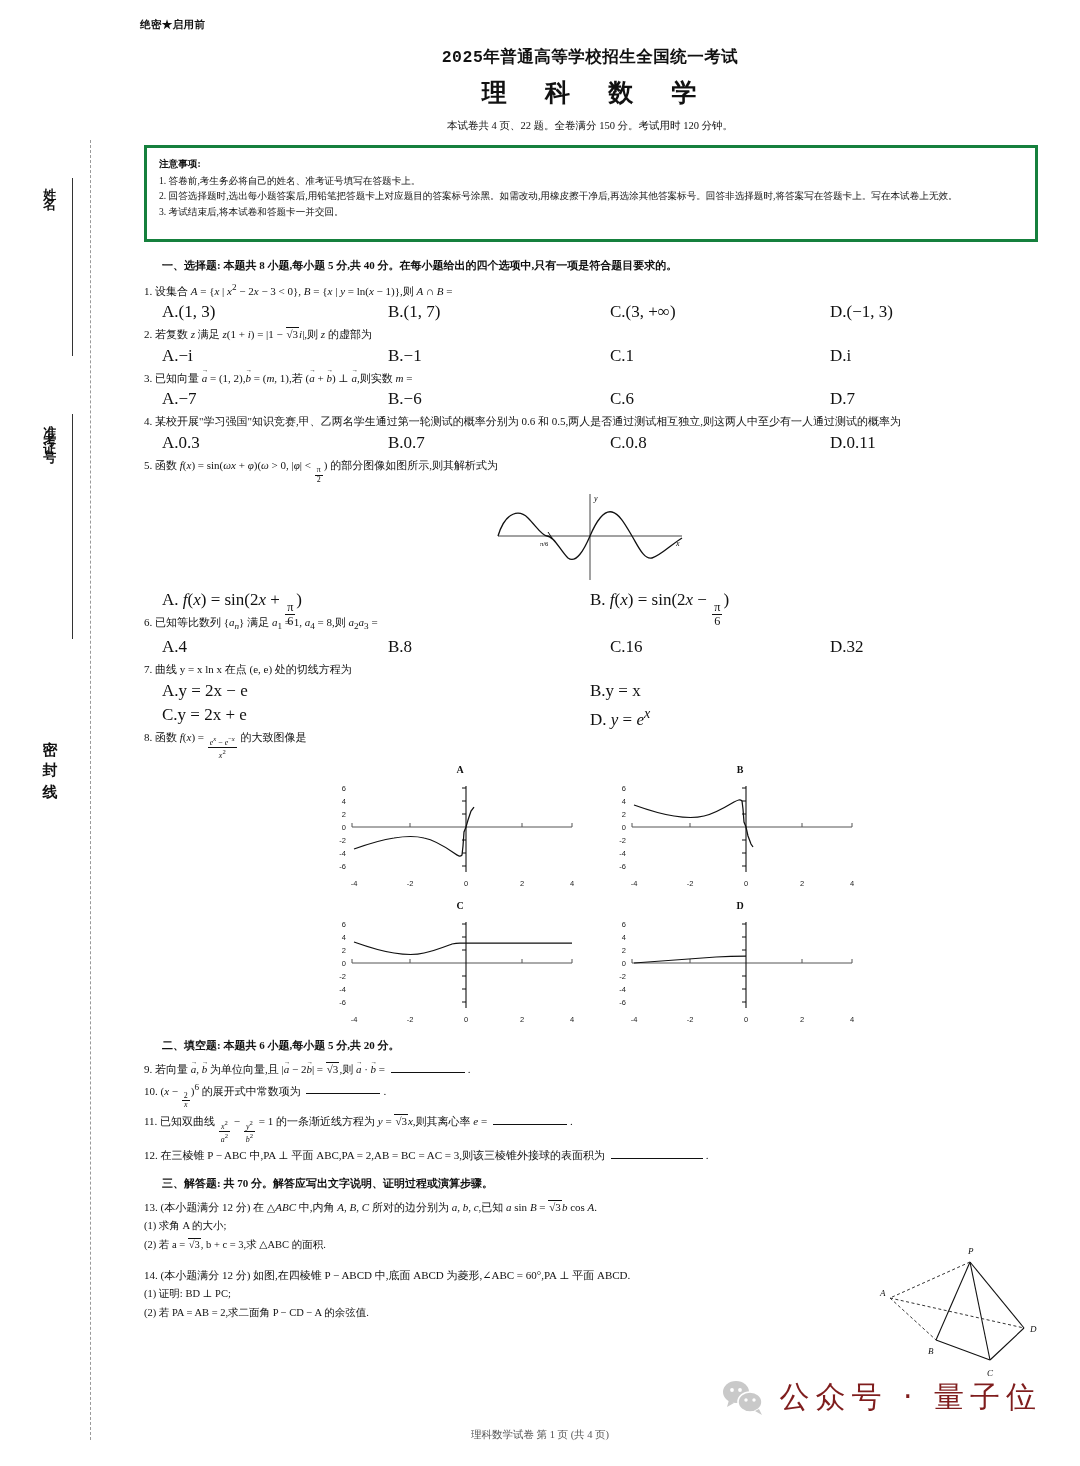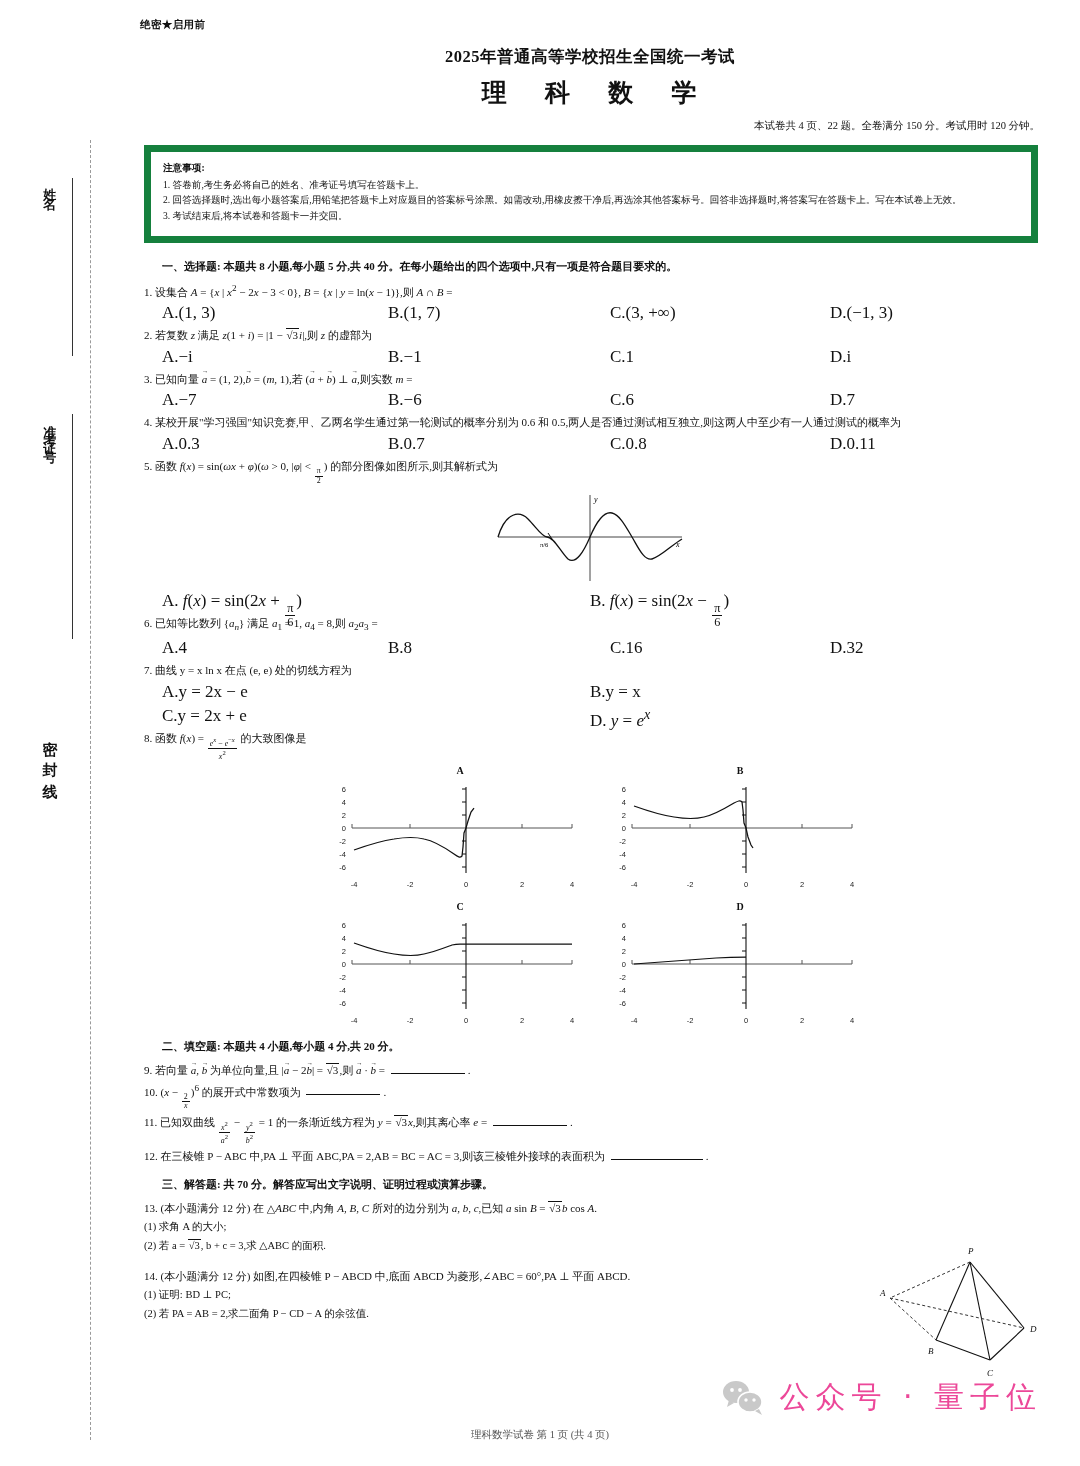--- a/index.html
+++ b/index.html
@@ -45,26 +45,26 @@
     font-size:15px; font-weight:700; letter-spacing:22px;
     color:#111;
   }
 
   
   .page{
     position:absolute; left:132px; top:0; width:948px; height:1466px;
     padding:14px 40px 0 8px;
   }
   .secret{ font-size:10.5px; font-weight:700; letter-spacing:.4px; margin:4px 0 14px 0;}
-  .title1{ text-align:center; font-size:16.5px; font-weight:700; letter-spacing:.5px; margin-bottom:8px;}
+  .title1{ text-align:center; font-size:16.5px; font-weight:700; letter-spacing:.5px; margin-bottom:8px;font-family:Liberation Mono, monospace;}
   .title2{ text-align:center; font-size:25px; font-weight:700; letter-spacing:16px; margin:4px 0 10px 14px;}
-  .subtitle{ text-align:right; font-size:10.5px; margin-bottom:12px;}
+  .subtitle{ text-align:center; font-size:10.5px; margin-bottom:12px;}
 
   .notice{
-    border:7px solid #15803d; padding:8px 12px 13px 12px;
+    border:3px solid #15803d; padding:8px 12px 20px 12px;
     margin:8px 2px 16px 4px; font-size:9.6px; line-height:1.62;
   }
   .notice .nt{ font-weight:700; margin-bottom:1px;}
 
   .sec-head{ font-size:11px; font-weight:700; margin:4px 0 8px 22px;}
   .q{ font-size:11px; margin:0 0 3px 4px; line-height:1.5;}
 
   .opts{ position:relative; margin:0 0 7px 0; height:17px;}
   .opt{ position:absolute; font-size:17px; }
   .o1{ left:22px; } .o2{ left:248px; } .o3{ left:470px; } .o4{ left:690px; }
@@ -93,21 +93,21 @@
 
   .solid3d{ position:absolute; right:18px; bottom:72px; }
 
   .footer{
     position:absolute; left:0; right:0; bottom:24px;
     text-align:center; font-size:10.5px; color:#555;
   }
   .watermark{
     position:absolute; right:38px; bottom:48px;
     display:flex; align-items:center; gap:14px;
-    color:#ec4899; font-size:30px; letter-spacing:6px; font-weight:500;
+    color:#7f1d1d; font-size:30px; letter-spacing:6px; font-weight:500;
     font-family:"DejaVu Sans","Liberation Sans",sans-serif;
   }
 </style>
 </head>
 <body>
 
 <div class="seal-col">
   <div class="seal-dash"></div>
 
   <div class="vfield" id="vf-name">
@@ -396,21 +396,21 @@
           <line x1="32" y1="51" x2="32" y2="47"></line>
             <line x1="90" y1="51" x2="90" y2="47"></line>
           <line x1="202" y1="51" x2="202" y2="47"></line>
             <line x1="252" y1="51" x2="252" y2="47"></line>
         </g>
         <path d="M34,51 C60,49 90,47 116,45 C130,44 140,44 146,44" fill="none" stroke="#111" stroke-width="1.25"></path>
       </svg>
     </div>
   </div>
 
-  <div class="sec-head">二、填空题: 本题共 4 小题,每小题 4 分,共 20 分。</div>
+  <div class="sec-head">二、填空题: 本题共 6 小题,每小题 5 分,共 20 分。</div>
 
   <div class="q">
     <span>9.</span>
     若向量 <span class="vec">a</span>, <span class="vec">b</span> 为单位向量,且 |<span class="vec">a</span> − 2<span class="vec">b</span>| = <span class="ovr">√3</span>,则 <span class="vec">a</span> · <span class="vec">b</span> =
     <span class="blank"></span>.
   </div>
 
   <div class="q">
     <span>10.</span>
     (<i class="v">x</i> − <span class="frac">

